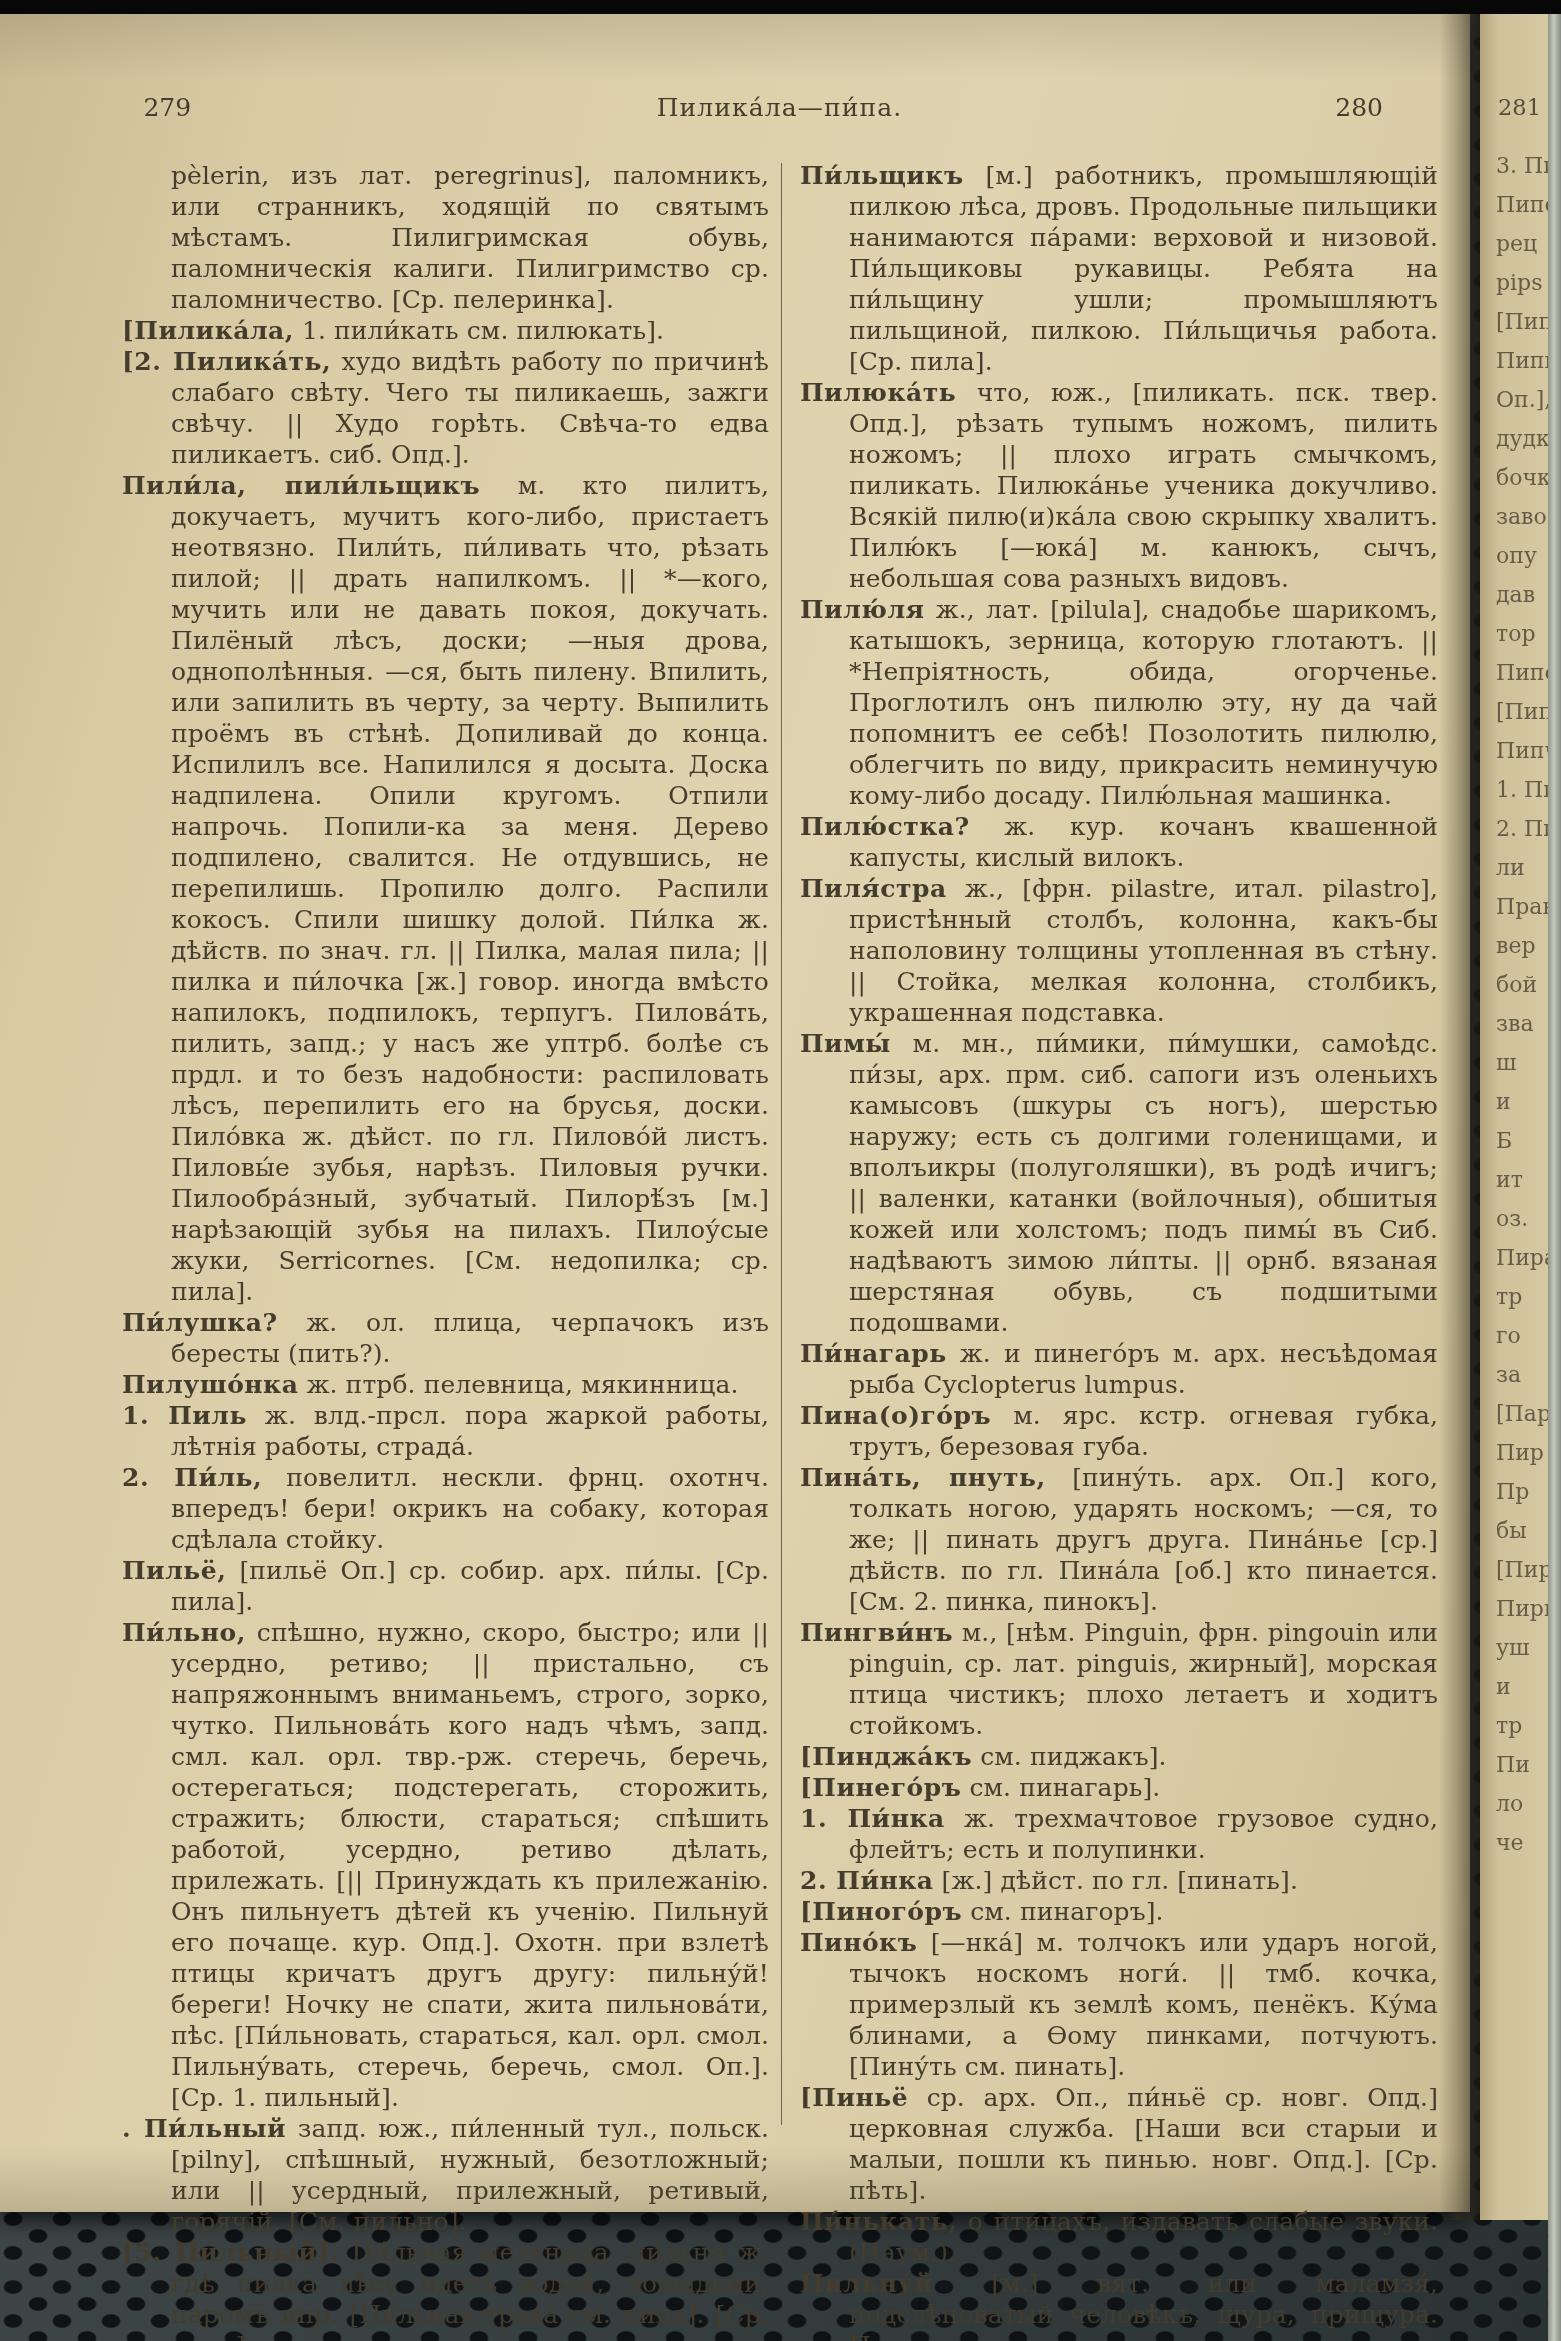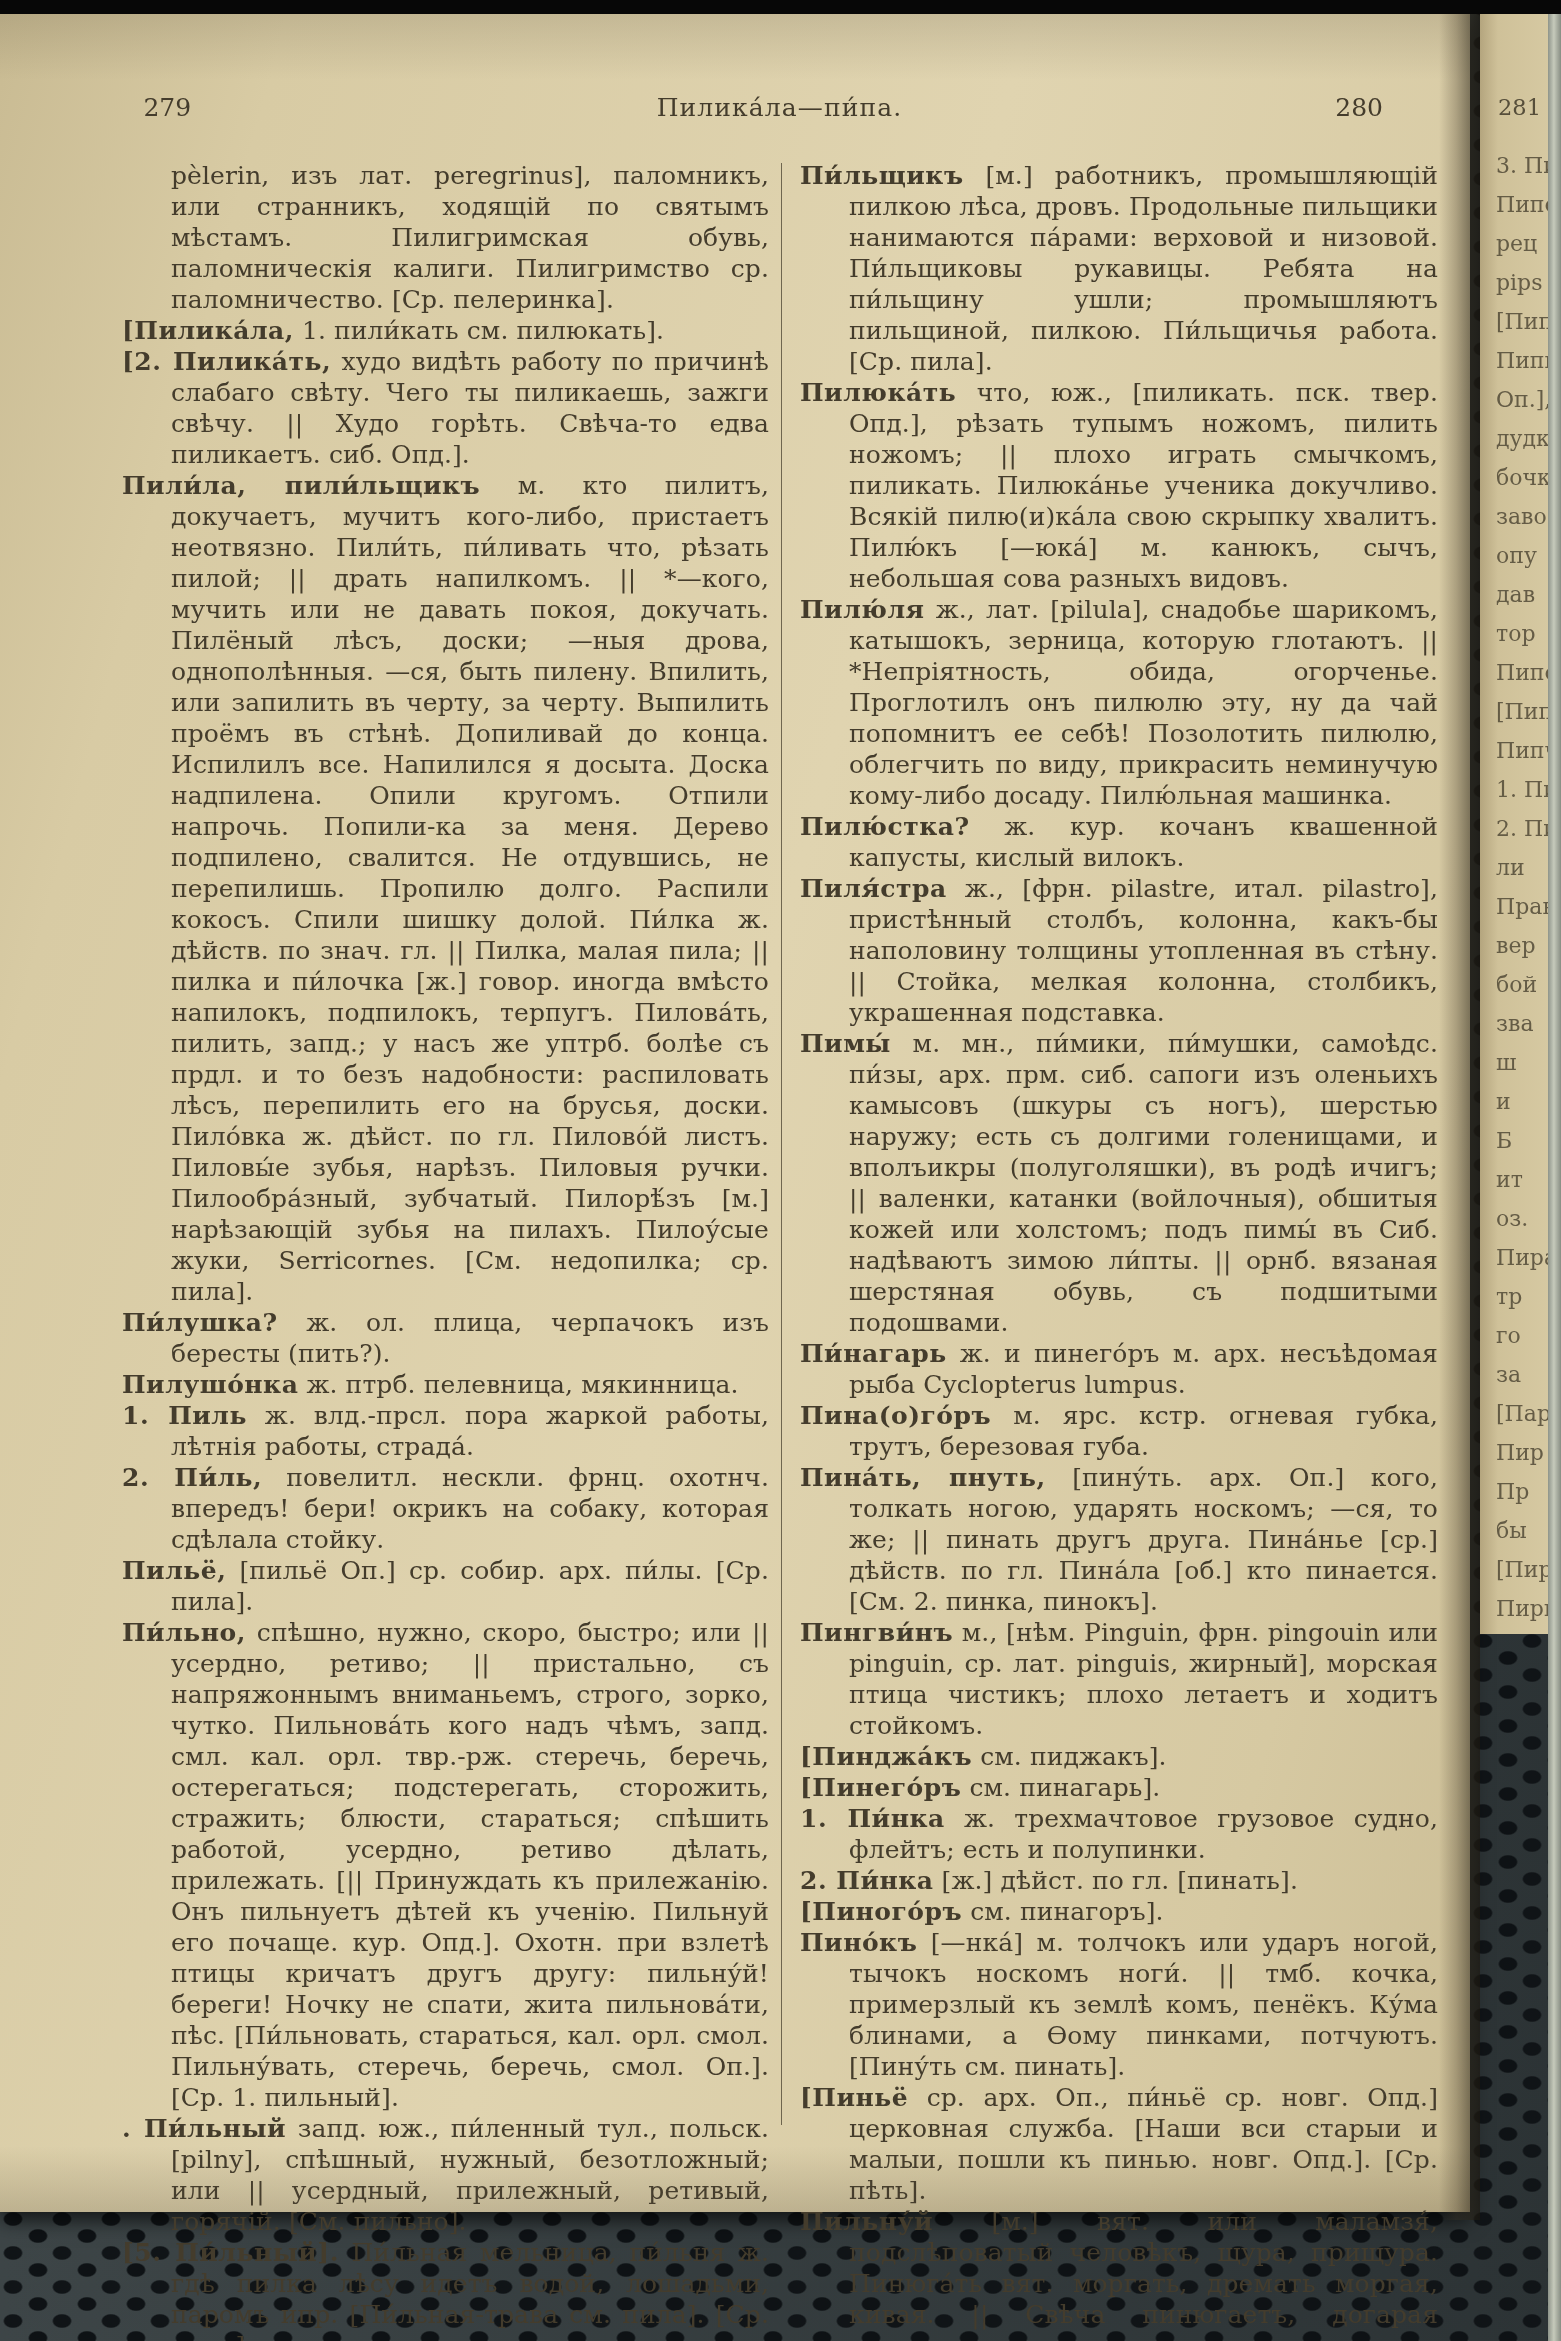--- a/index.html
+++ b/index.html
@@ -33,21 +33,21 @@
   .col-right{left:800px;width:638px;}
   .divider{position:absolute;left:781px;top:149px;width:1.1px;height:1962px;background:rgba(62,55,38,.7);}
   .entry{margin:0;text-indent:-49px;padding-left:49px;text-align:justify;}
   .entry.cont{text-indent:0;}
   .hw{font-weight:bold;letter-spacing:0.5px;}
   .gutter{
     position:absolute;left:1439px;top:14px;width:41px;height:2206px;
     background:linear-gradient(90deg,rgba(70,60,42,0) 0%,rgba(70,60,42,.30) 42%,rgba(42,36,24,.55) 78%,rgba(28,24,16,.68) 100%);
   }
   .next-page{
-    position:absolute;left:1480px;top:14px;width:69px;height:1620px;
+    position:absolute;left:1480px;top:14px;width:69px;height:2206px;
     background:linear-gradient(90deg,#b4a57e 0%,#cfc199 26%,#d6c9a2 100%);
     color:#564e3a;overflow:hidden;
   }
   .np-num{position:absolute;left:18px;top:80px;font-size:22.5px;}
   .np-frags{position:absolute;left:16px;top:132px;font-size:22px;line-height:39px;filter:blur(0.3px);opacity:.88;white-space:nowrap;}
   .frag{height:39px;overflow:hidden;}
   .fore-edge{
     position:absolute;left:1548px;top:14px;width:13px;height:2328px;
     background:linear-gradient(90deg,#8e948a 0%,#c6cabb 45%,#878d83 100%);
   }
@@ -91,20 +91,21 @@
         <p class="entry"><b class="hw">Пина(о)го́ръ</b><span class="bd"> м. ярс. кстр. огневая губка, трутъ, березовая губа.</span></p>
         <p class="entry"><b class="hw">Пина́ть, пнуть,</b><span class="bd"> [пину́ть. арх. Оп.] кого, толкать ногою, ударять носкомъ; —ся, то же; || пинать другъ друга. Пина́нье [ср.] дѣйств. по гл. Пина́ла [об.] кто пинается. [См. 2. пинка, пинокъ].</span></p>
         <p class="entry"><b class="hw">Пингви́нъ</b><span class="bd"> м., [нѣм. Pinguin, фрн. pingouin или pinguin, ср. лат. pinguis, жирный], морская птица чистикъ; плохо летаетъ и ходитъ стойкомъ.</span></p>
         <p class="entry"><b class="hw">[Пинджа́къ</b><span class="bd"> см. пиджакъ].</span></p>
         <p class="entry"><b class="hw">[Пинего́ръ</b><span class="bd"> см. пинагарь].</span></p>
         <p class="entry"><b class="hw">1. Пи́нка</b><span class="bd"> ж. трехмачтовое грузовое судно, флейтъ; есть и полупинки.</span></p>
         <p class="entry"><b class="hw">2. Пи́нка</b><span class="bd"> [ж.] дѣйст. по гл. [пинать].</span></p>
         <p class="entry"><b class="hw">[Пиного́ръ</b><span class="bd"> см. пинагоръ].</span></p>
         <p class="entry"><b class="hw">Пино́къ</b><span class="bd"> [—нка́] м. толчокъ или ударъ ногой, тычокъ носкомъ ноги́. || тмб. кочка, примерзлый къ землѣ комъ, пенёкъ. Ку́ма блинами, а Ѳому пинками, потчуютъ. [Пину́ть см. пинать].</span></p>
         <p class="entry"><b class="hw">[Пиньё</b><span class="bd"> ср. арх. Оп., пи́ньё ср. новг. Опд.] церковная служба. [Наши вси старыи и малыи, пошли къ пинью. новг. Опд.]. [Ср. пѣть].</span></p>
+        <p class="entry"><b class="hw">Пи́нькать,</b><span class="bd"> о птицахъ, издавать слабые звуки. (Наум.).</span></p>
         <p class="entry"><b class="hw">Пильну́й</b><span class="bd"> [м.] вят. или маламзя́, подслѣповатый человѣкъ, щура, прищура. Пинюга́ть вят. моргать, дремать моргая, кивая. || Свѣча пинюгаетъ, догарая мерцаетъ.</span></p>
       </div>
 
   </div>
 
   <div class="gutter"></div>
 
   <div class="next-page">
     <div class="np-num">281</div>
     <div class="np-frags">

